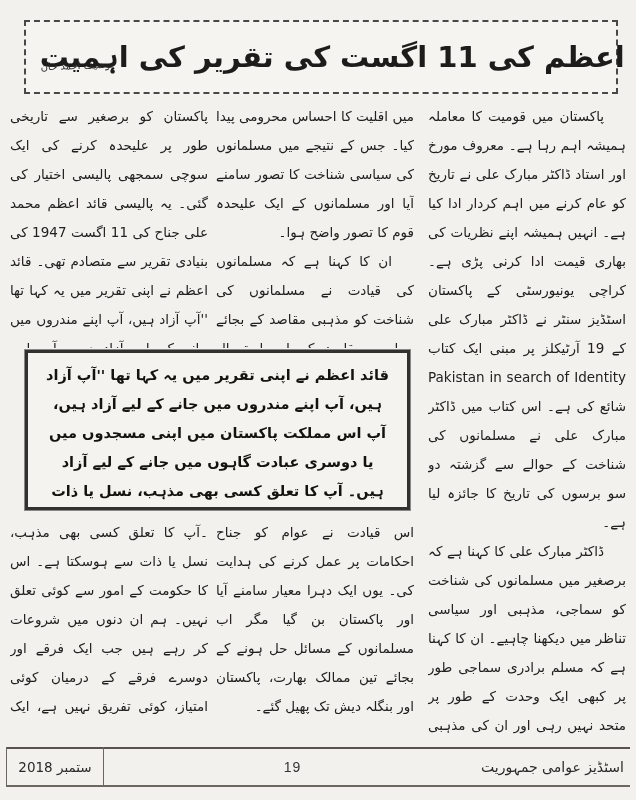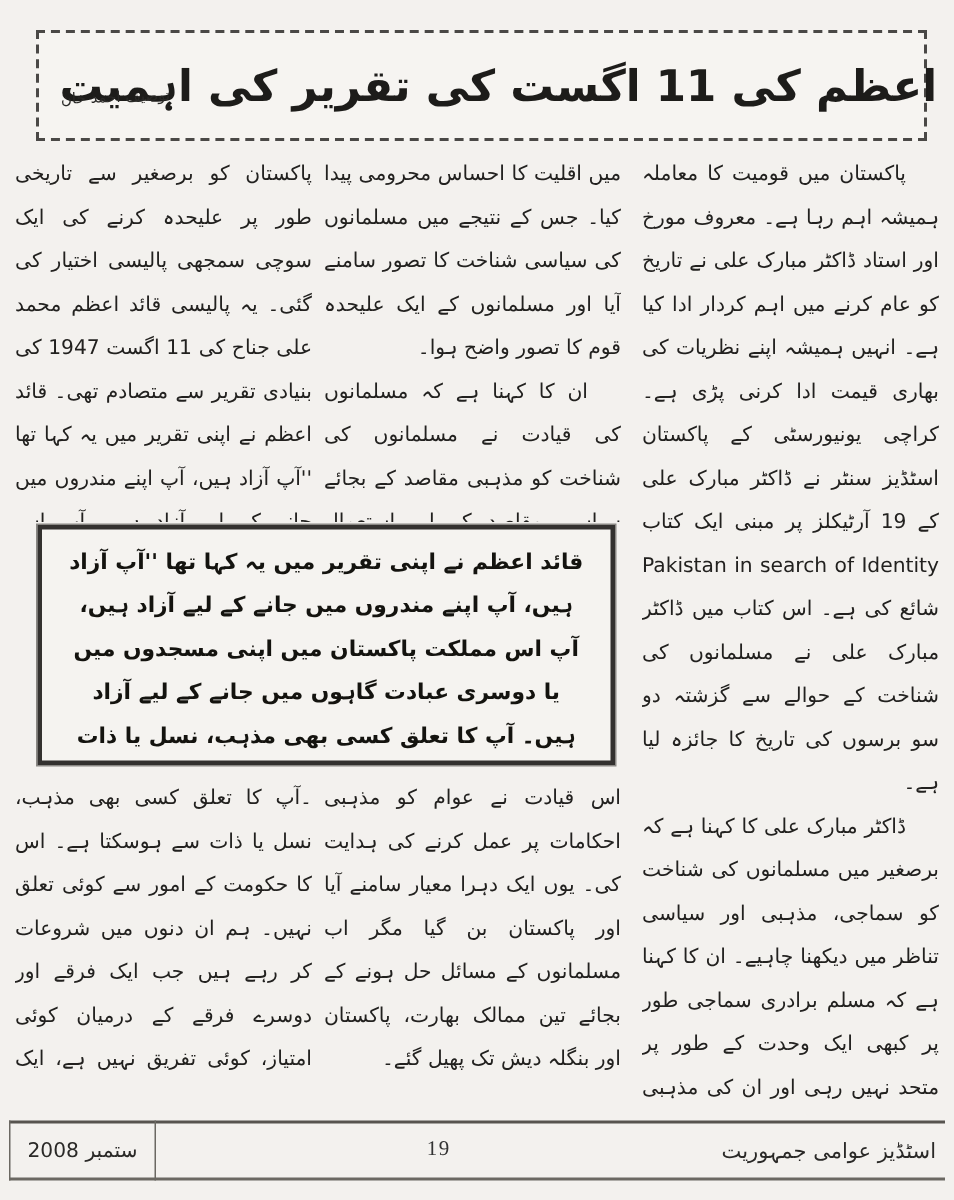--- a/index.html
+++ b/index.html
@@ -99,21 +99,21 @@
     padding-right: 6px;
     font-size: 14px;
     color: #2a2927;
   }
   .footer-pageno {
     flex: 1 1 auto;
     text-align: center;
     font-size: 14px;
     letter-spacing: 1px;
     color: #333;
-    font-family: Liberation Serif, serif;
+    font-family: Liberation Sans, sans-serif;
   }
   .footer-date {
     flex: 0 0 auto;
     width: 98px;
     height: 40px;
     border-right: 1.5px solid #6b6862;
     border-left: 1.5px solid #6b6862;
     display: flex;
     align-items: center;
     justify-content: center;
@@ -146,23 +146,23 @@
     <p>پاکستان کو برصغیر سے تاریخی طور پر علیحدہ کرنے کی ایک سوچی سمجھی پالیسی اختیار کی گئی۔ یہ پالیسی قائد اعظم محمد علی جناح کی 11 اگست 1947 کی بنیادی تقریر سے متصادم تھی۔ قائد اعظم نے اپنی تقریر میں یہ کہا تھا ''آپ آزاد ہیں، آپ اپنے مندروں میں جانے کے لیے آزاد ہیں، آپ اس مملکت پاکستان میں اپنی مسجدوں میں یا دوسری عبادت گاہوں میں جانے کے لیے آزاد ہیں</p>
   </div>
 
   <div class="quote-box">قائد اعظم نے اپنی تقریر میں یہ کہا تھا ''آپ آزاد ہیں، آپ اپنے مندروں میں جانے کے لیے آزاد ہیں، آپ اس مملکت پاکستان میں اپنی مسجدوں میں یا دوسری عبادت گاہوں میں جانے کے لیے آزاد ہیں۔ آپ کا تعلق کسی بھی مذہب، نسل یا ذات سے ہوسکتا ہے۔ اس کا حکومت کے امور سے کوئی تعلق نہیں</div>
 
   <div class="col col-left-bottom">
     <p>۔آپ کا تعلق کسی بھی مذہب، نسل یا ذات سے ہوسکتا ہے۔ اس کا حکومت کے امور سے کوئی تعلق نہیں۔ ہم ان دنوں میں شروعات کر رہے ہیں جب ایک فرقے اور دوسرے فرقے کے درمیان کوئی امتیاز، کوئی تفریق نہیں ہے، ایک نسل اور ذات یا دوسری کے درمیان کوئی تفریق نہیں ہے۔ ہم اس بنیادی اصول کے ساتھ ابتداء کر رہے</p>
   </div>
 
   <div class="col col-mid-bottom">
-    <p>اس قیادت نے عوام کو مذہبی احکامات پر عمل کرنے کی ہدایت کی۔ یوں ایک دہرا معیار سامنے آیا اور پاکستان بن گیا مگر اب مسلمانوں کے مسائل حل ہونے کے بجائے تین ممالک بھارت، پاکستان اور بنگلہ دیش تک پھیل گئے۔</p>
+    <p>اس قیادت نے عوام کو جناح احکامات پر عمل کرنے کی ہدایت کی۔ یوں ایک دہرا معیار سامنے آیا اور پاکستان بن گیا مگر اب مسلمانوں کے مسائل حل ہونے کے بجائے تین ممالک بھارت، پاکستان اور بنگلہ دیش تک پھیل گئے۔</p>
 
   </div>
 
   <div class="footer">
     <div class="footer-magazine">اسٹڈیز عوامی جمہوریت</div>
     <div class="footer-pageno">19</div>
-    <div class="footer-date">ستمبر 2008</div>
+    <div class="footer-date">ستمبر 2018</div>
   </div>
 
 </div>
 
 </body></html>

